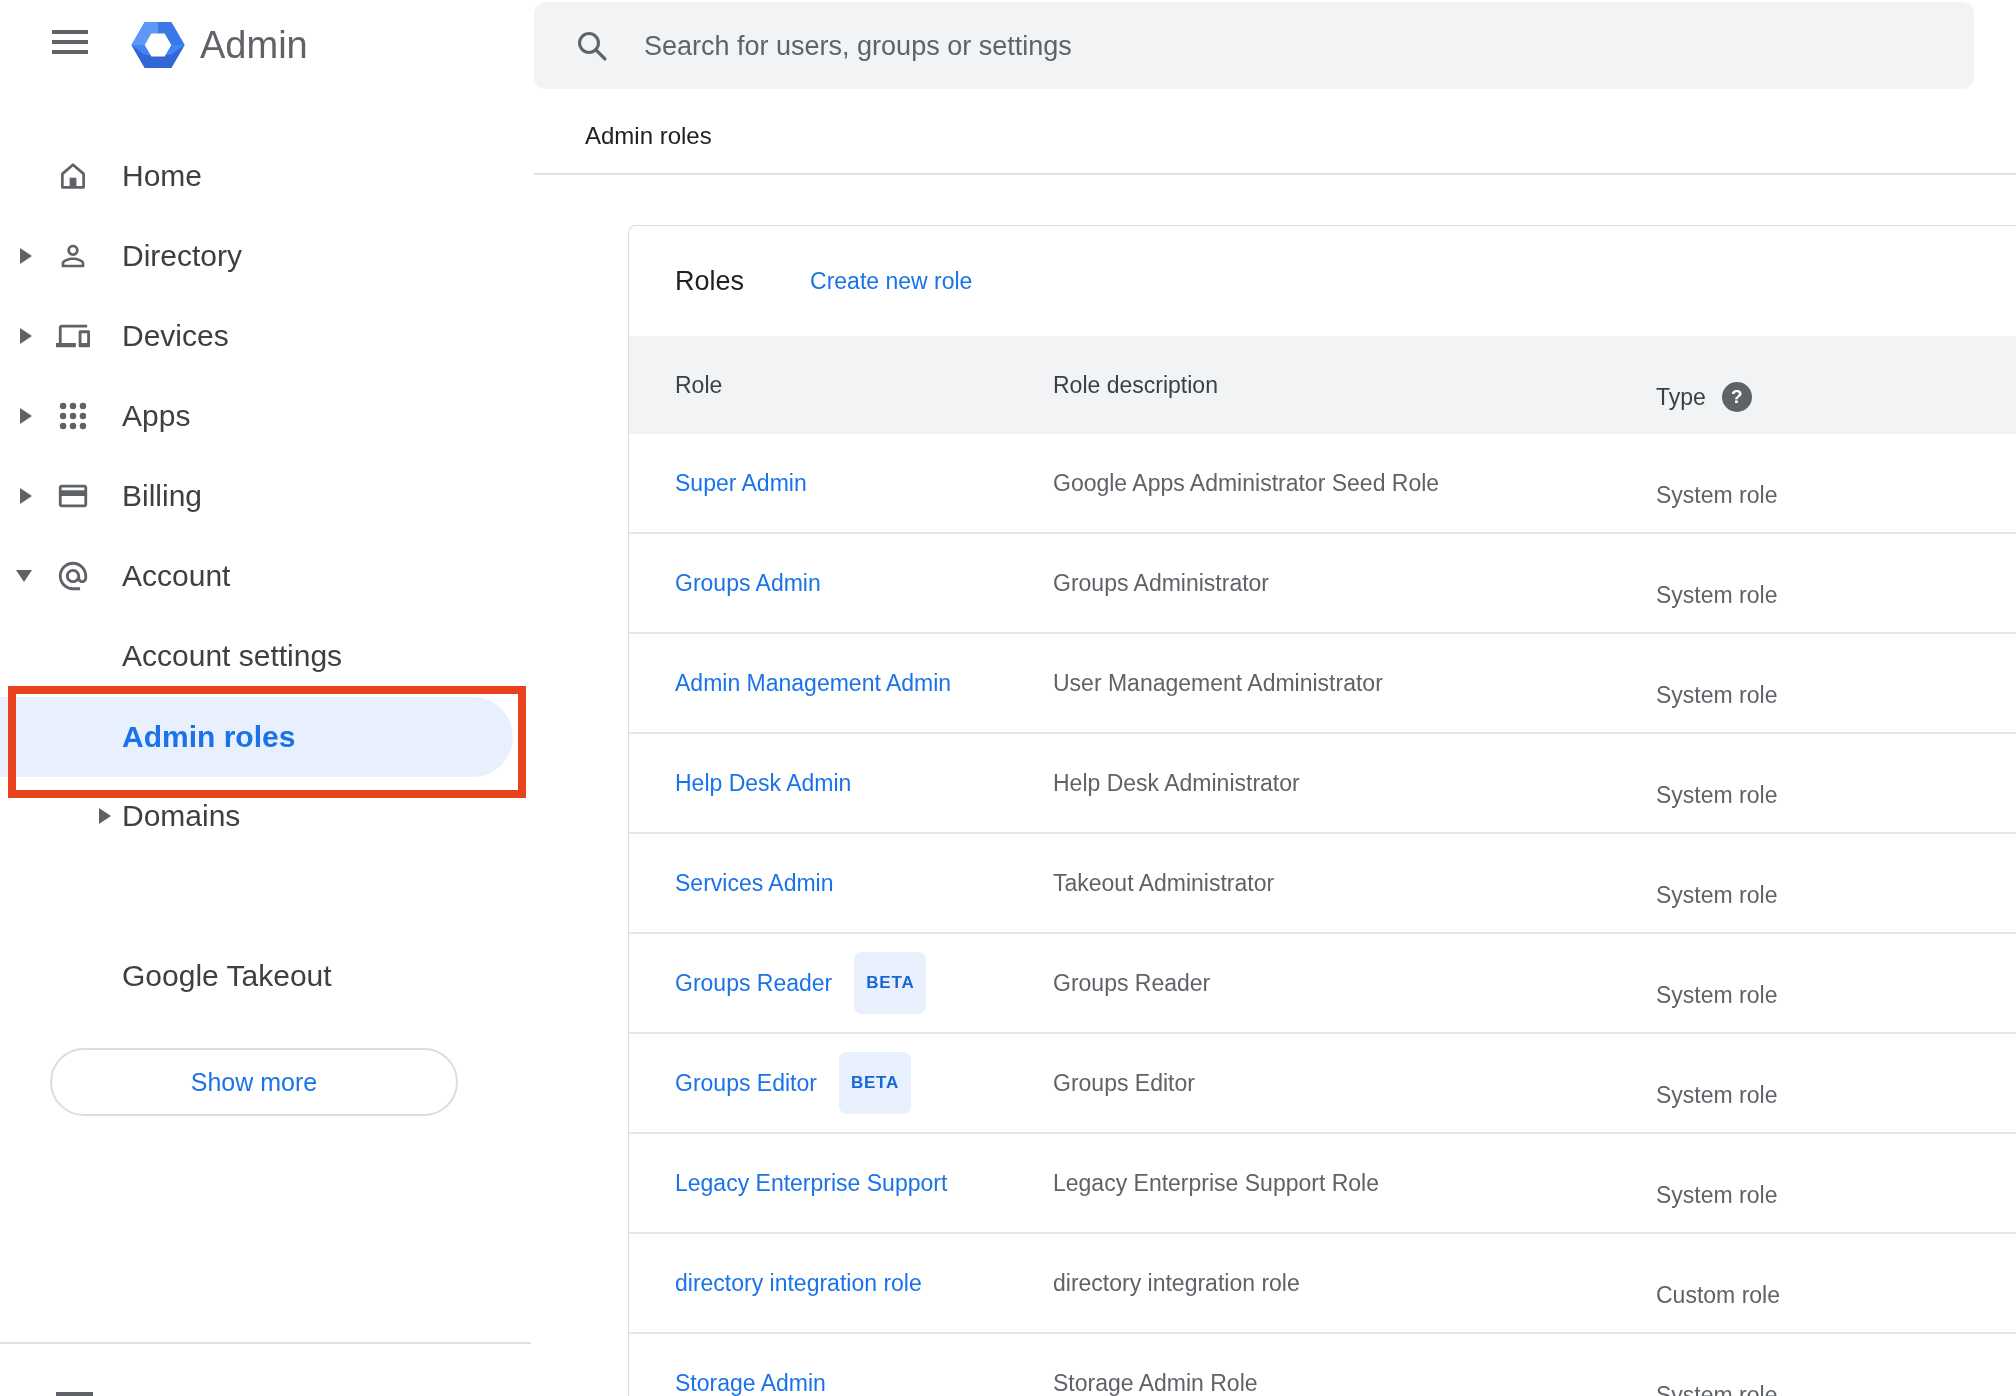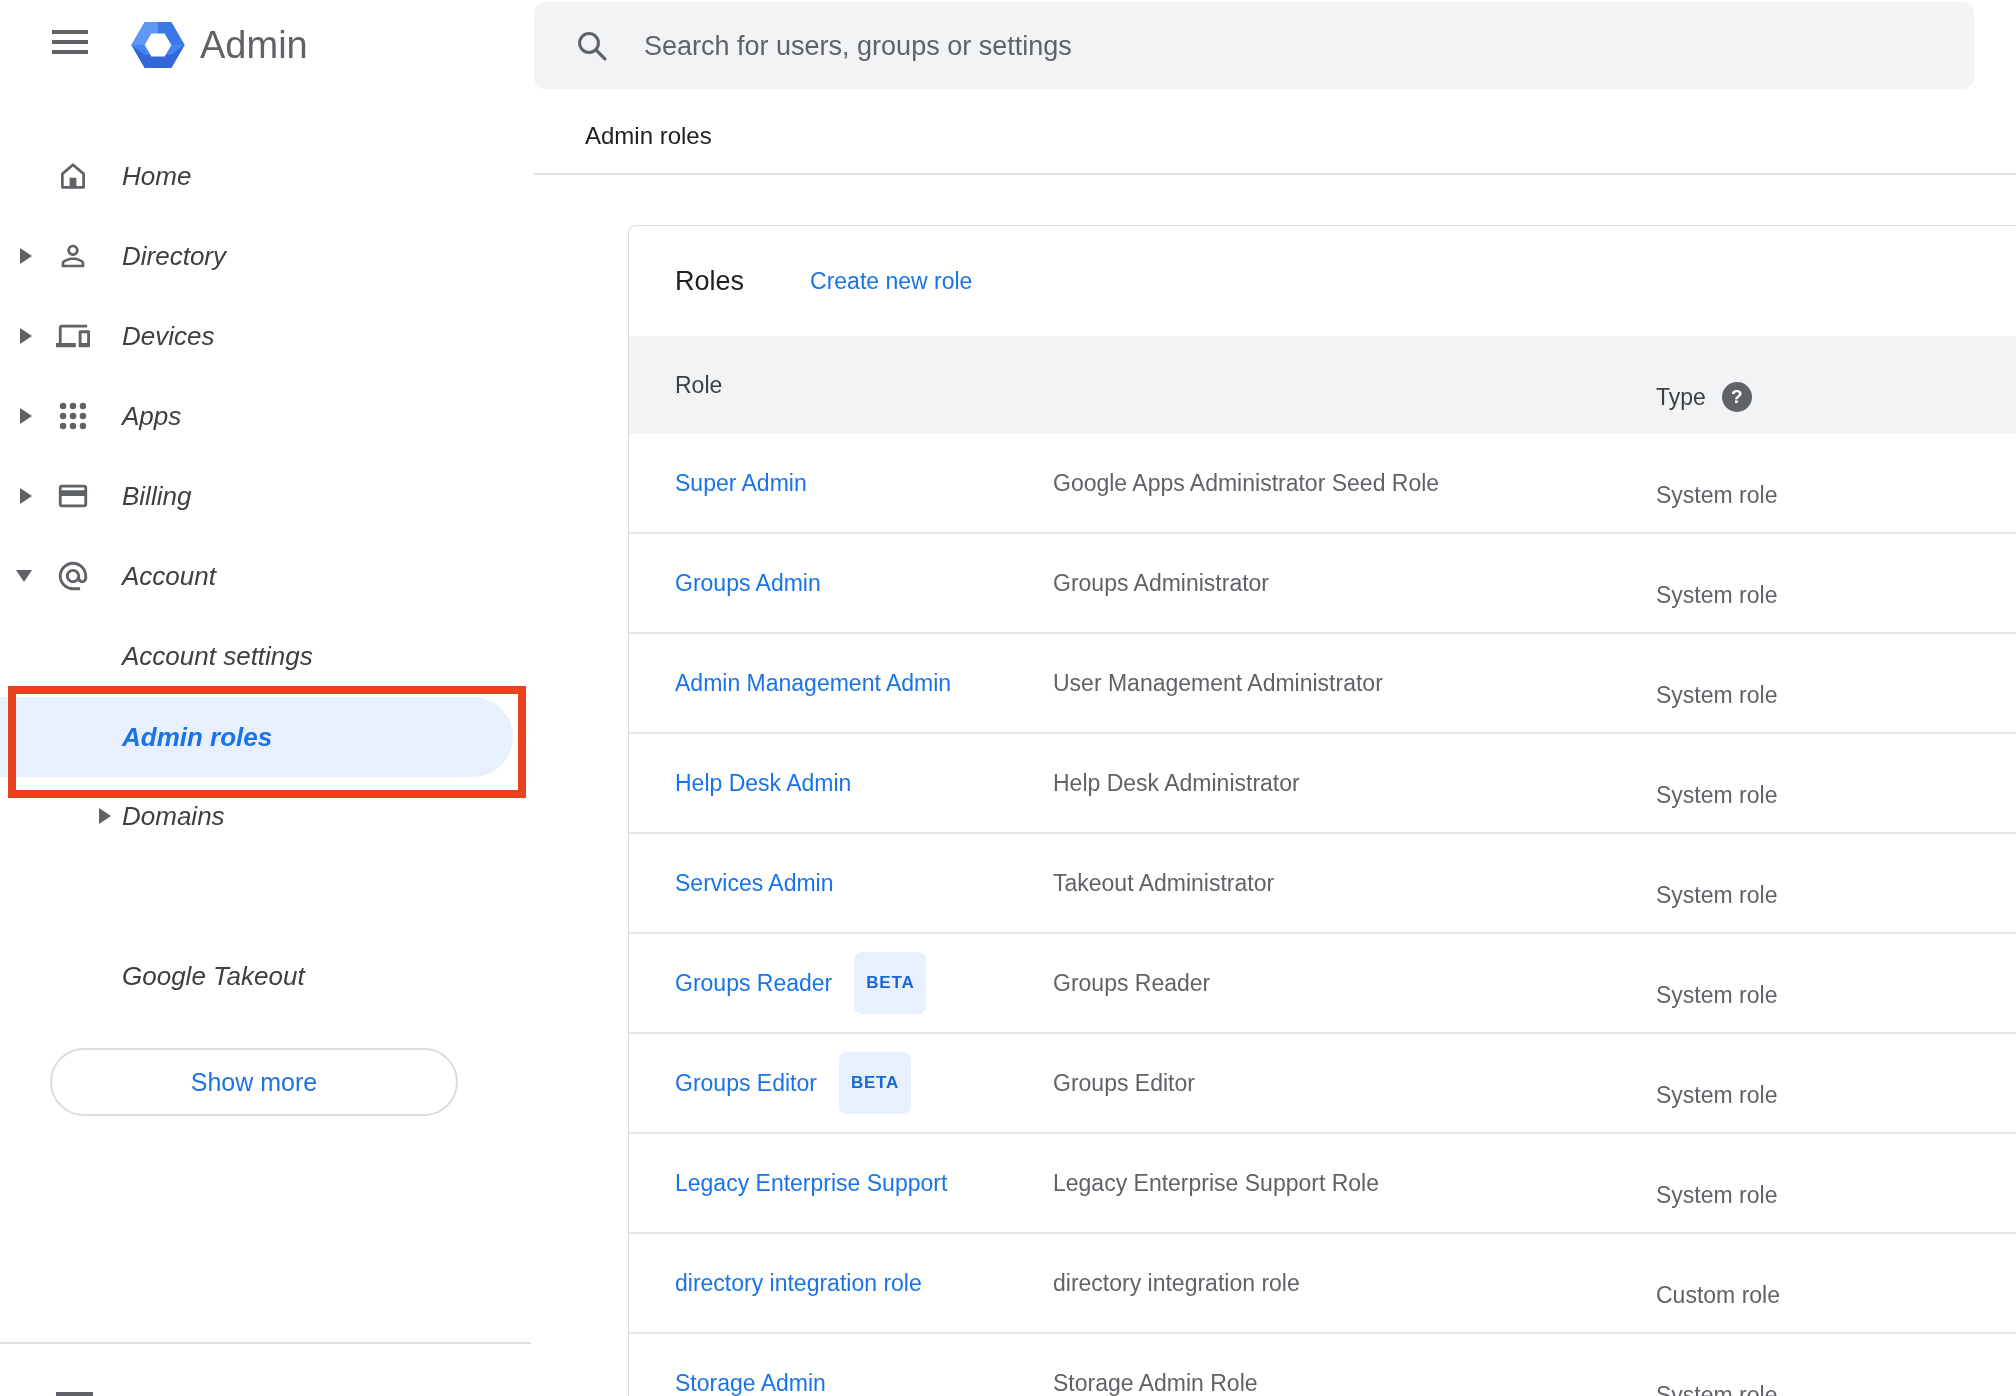--- a/index.html
+++ b/index.html
@@ -7,21 +7,21 @@
   #app{position:relative;width:2016px;height:1396px;overflow:hidden;background:#fff;}
 
   
   #sidebar{position:absolute;left:0;top:0;width:531px;height:1352px;background:#fff;}
   .hamburger{position:absolute;left:52px;top:30px;width:36px;height:24px;cursor:pointer;}
   .hamburger span{display:block;width:36px;height:4px;background:#5f6368;margin-bottom:6px;}
   .logo{position:absolute;left:128px;top:16px;width:60px;height:58px;}
   .logo-text{position:absolute;left:200px;top:0;height:90px;line-height:90px;font-size:38px;color:#5f6368;}
 
   .nav-row{position:absolute;left:0;width:531px;height:80px;}
-  .nav-label{position:absolute;left:122px;top:0;height:80px;line-height:80px;font-size:26px;color:#3c4043;white-space:nowrap;font-style:italic;}
+  .nav-label{position:absolute;left:122px;top:0;height:80px;line-height:80px;font-size:30px;color:#3c4043;white-space:nowrap;}
   .nav-icon{position:absolute;left:56px;top:23px;width:34px;height:34px;}
   .nav-icon svg{width:34px;height:34px;display:block;}
   .arrow{position:absolute;top:50%;transform:translateY(-50%);width:0;height:0;border-style:solid;}
   .arrow.right{left:20px;border-width:8px 0 8px 12px;border-color:transparent transparent transparent #5f6368;}
   .arrow.down{left:16px;border-width:12px 8px 0 8px;border-color:#5f6368 transparent transparent transparent;}
   .arrow.sub{left:99px;}
   .nav-row.selected{top:697px;width:513px;background:#e8f0fe;border-radius:0 40px 40px 0;}
   .nav-row.selected .nav-label{color:#1a73e8;font-weight:700;}
 
   .annotation-box{position:absolute;left:8px;top:686px;width:518px;height:112px;border:8px solid #e8431c;box-sizing:border-box;z-index:10;}
@@ -192,20 +192,23 @@
 
     <div class="card-header">
       <span class="card-title">Roles</span>
       <a class="create-link">Create new role</a>
     </div>
 
     <div class="thead">
       <span class="col-role">
           <span class="th-label">Role</span>
         </span>
+      <span class="col-desc">
+          <span class="th-label">Role description</span>
+        </span>
       <span class="col-type">
         <span class="th-label">Type</span>
         <span class="help-circle">?</span>
       </span>
     </div>
 
     <div class="tbody">
 
       <div class="t-row">
         <span class="col-role">

